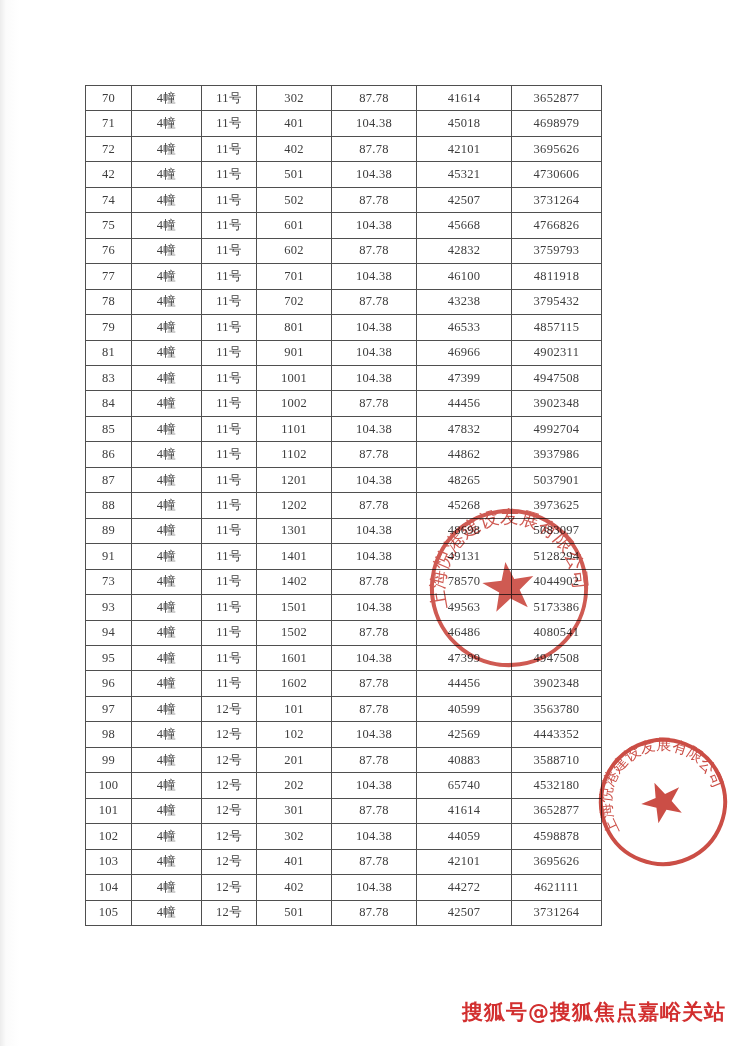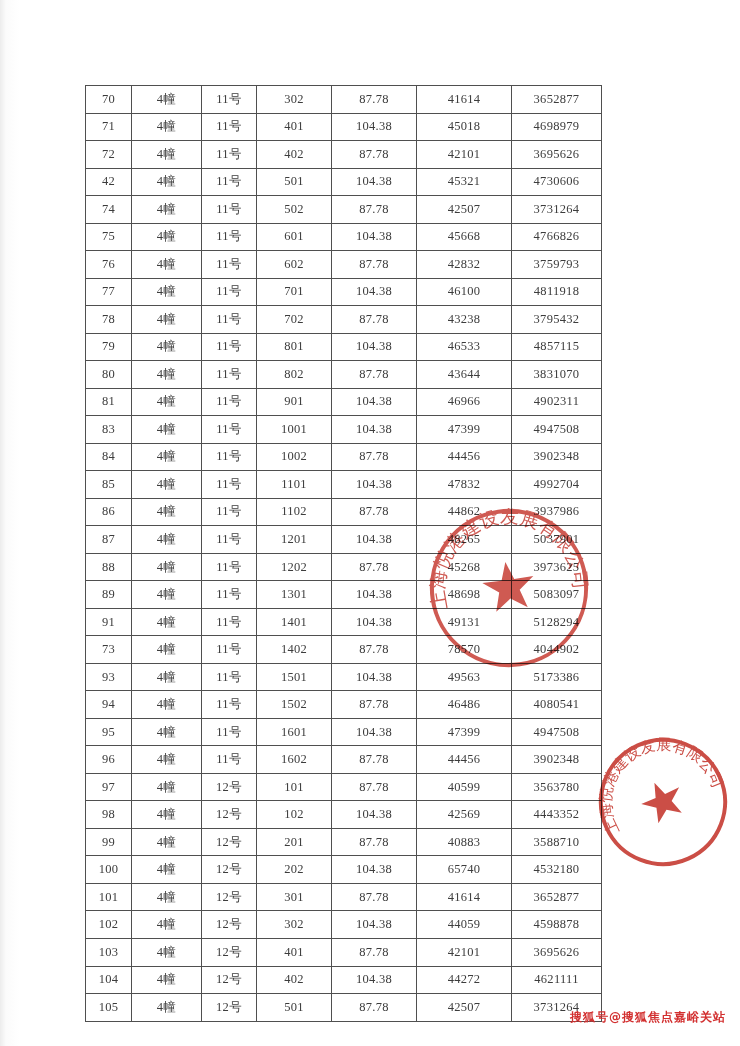--- a/index.html
+++ b/index.html
@@ -13,21 +13,21 @@
   .page {
     position: absolute;
     inset: 0;
     background: linear-gradient(90deg, #ececec 0px, #fbfbfb 6px, #ffffff 20px);
   }
   table.price-table {
     position: absolute;
     left: 85px;
     top: 85px;
     width: 516px;
-    height: 937px;
+    height: 841px;
     border-collapse: collapse;
     table-layout: fixed;
   }
   table.price-table td {
     border: 1px solid #4f4f4f;
     text-align: center;
     vertical-align: middle;
     font-size: 12.5px;
     color: #3c3c3c;
     padding: 0;
@@ -63,21 +63,21 @@
     height: 132px;
     opacity: 0.88;
     transform: rotate(-24deg);
   }
   .watermark {
     position: absolute;
     right: 14px;
     bottom: 20px;
     font-family: "DejaVu Sans", sans-serif;
     font-weight: bold;
-    font-size: 12px;
+    font-size: 21px;
     color: #d22f2f;
     letter-spacing: 1px;
   }
 </style>
 </head>
 <body>
 
 <div class="page">
 
   <table class="price-table">
@@ -173,29 +173,20 @@
           <td>3795432</td>
         </tr>
         <tr>
           <td>79</td>
           <td>4幢</td>
           <td>11号</td>
           <td>801</td>
           <td>104.38</td>
           <td>46533</td>
           <td>4857115</td>
-        </tr>
-        <tr>
-          <td>80</td>
-          <td>4幢</td>
-          <td>11号</td>
-          <td>802</td>
-          <td>87.78</td>
-          <td>43644</td>
-          <td>3831070</td>
         </tr>
         <tr>
           <td>81</td>
           <td>4幢</td>
           <td>11号</td>
           <td>901</td>
           <td>104.38</td>
           <td>46966</td>
           <td>4902311</td>
         </tr>

